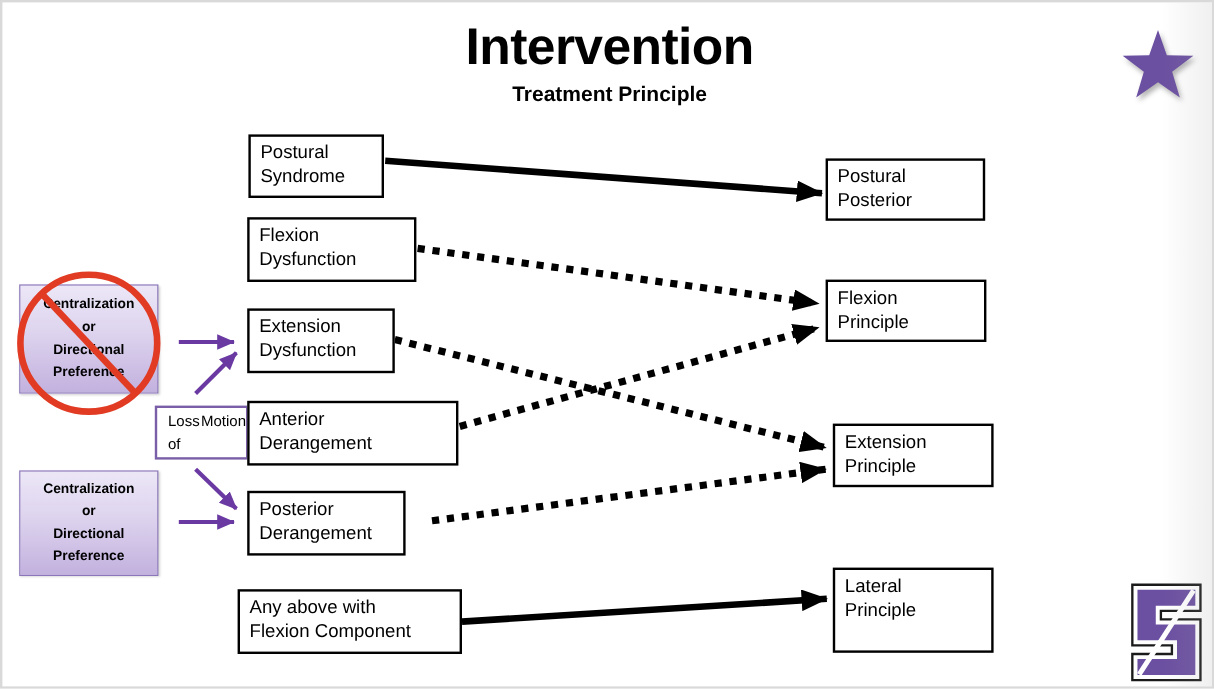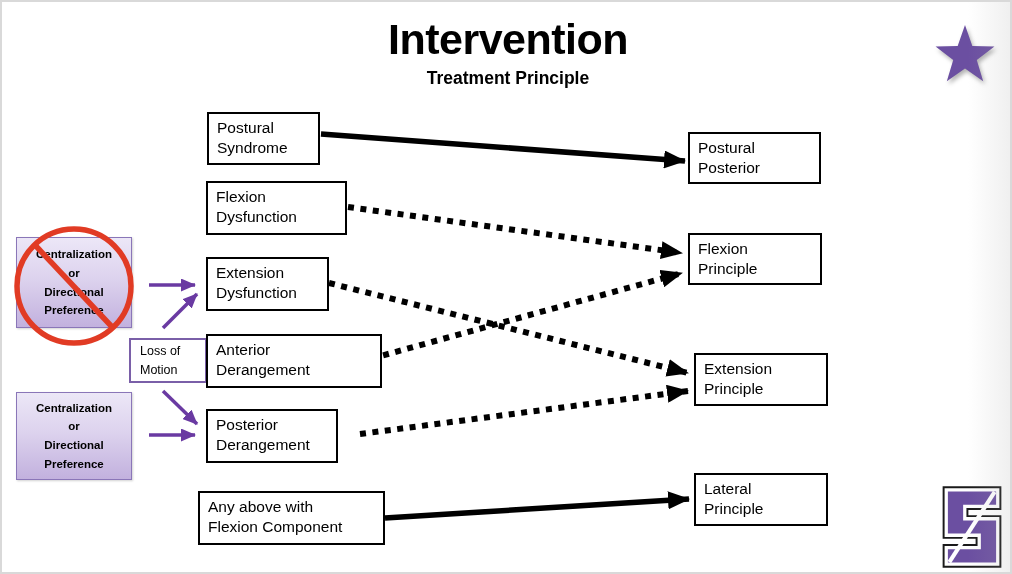--- a/index.html
+++ b/index.html
@@ -22,35 +22,35 @@
     font-size:15.5px;line-height:1.32;z-index:2;}
   #n-ps{left:205px;top:110px;width:113px;height:53px}
   #n-fd{left:204px;top:179px;width:141px;height:54px}
   #n-ed{left:204px;top:255px;width:123px;height:54px}
   #n-ad{left:204px;top:332px;width:176px;height:54px}
   #n-pd{left:204px;top:407px;width:132px;height:54px}
   #n-al{left:196px;top:489px;width:187px;height:54px}
   #n-pc{left:686px;top:130px;width:133px;height:52px}
   #n-fp{left:686px;top:231px;width:134px;height:52px}
   #n-ep{left:692px;top:351px;width:134px;height:53px}
-  #n-lp{left:692px;top:471px;width:134px;height:53px}
+  #n-lp{left:692px;top:471px;width:134px;height:71px}
   
   .pbox{position:absolute;width:116px;box-sizing:border-box;z-index:2;
     border:1.5px solid #8a76b8;
     background:linear-gradient(180deg,#ece7f7 0%,#ddd3ee 45%,#c2b1de 100%);
     box-shadow:1px 1px 2px rgba(0,0,0,0.18);
     text-align:center;font-weight:700;font-size:11.5px;line-height:1.62;
     display:flex;flex-direction:column;justify-content:center;}
   #pb1{left:14px;top:235px;height:91px}
   #pb2{left:14px;top:390px;height:88px}
   .no-sign{position:absolute;left:7px;top:219px;z-index:3;}
   #lom{position:absolute;left:127px;top:336px;width:78px;height:45px;z-index:2;
     border:2px solid #7a5fa8;background:#fff;box-sizing:border-box;
     font-size:12.5px;line-height:1.5;padding:2px 0 2px 9px;
-    display:flex;flex-direction:column;justify-content:center;}
+    display:flex;flex-direction:row;justify-content:center;}
   .arrows{position:absolute;left:0;top:0;z-index:1;pointer-events:none;}
   .slogo{position:absolute;left:936px;top:483px;z-index:4;}
 </style>
 </head>
 <body>
 
 <div class="slide">
 
   <header>
     <h1 class="title">Intervention</h1>

